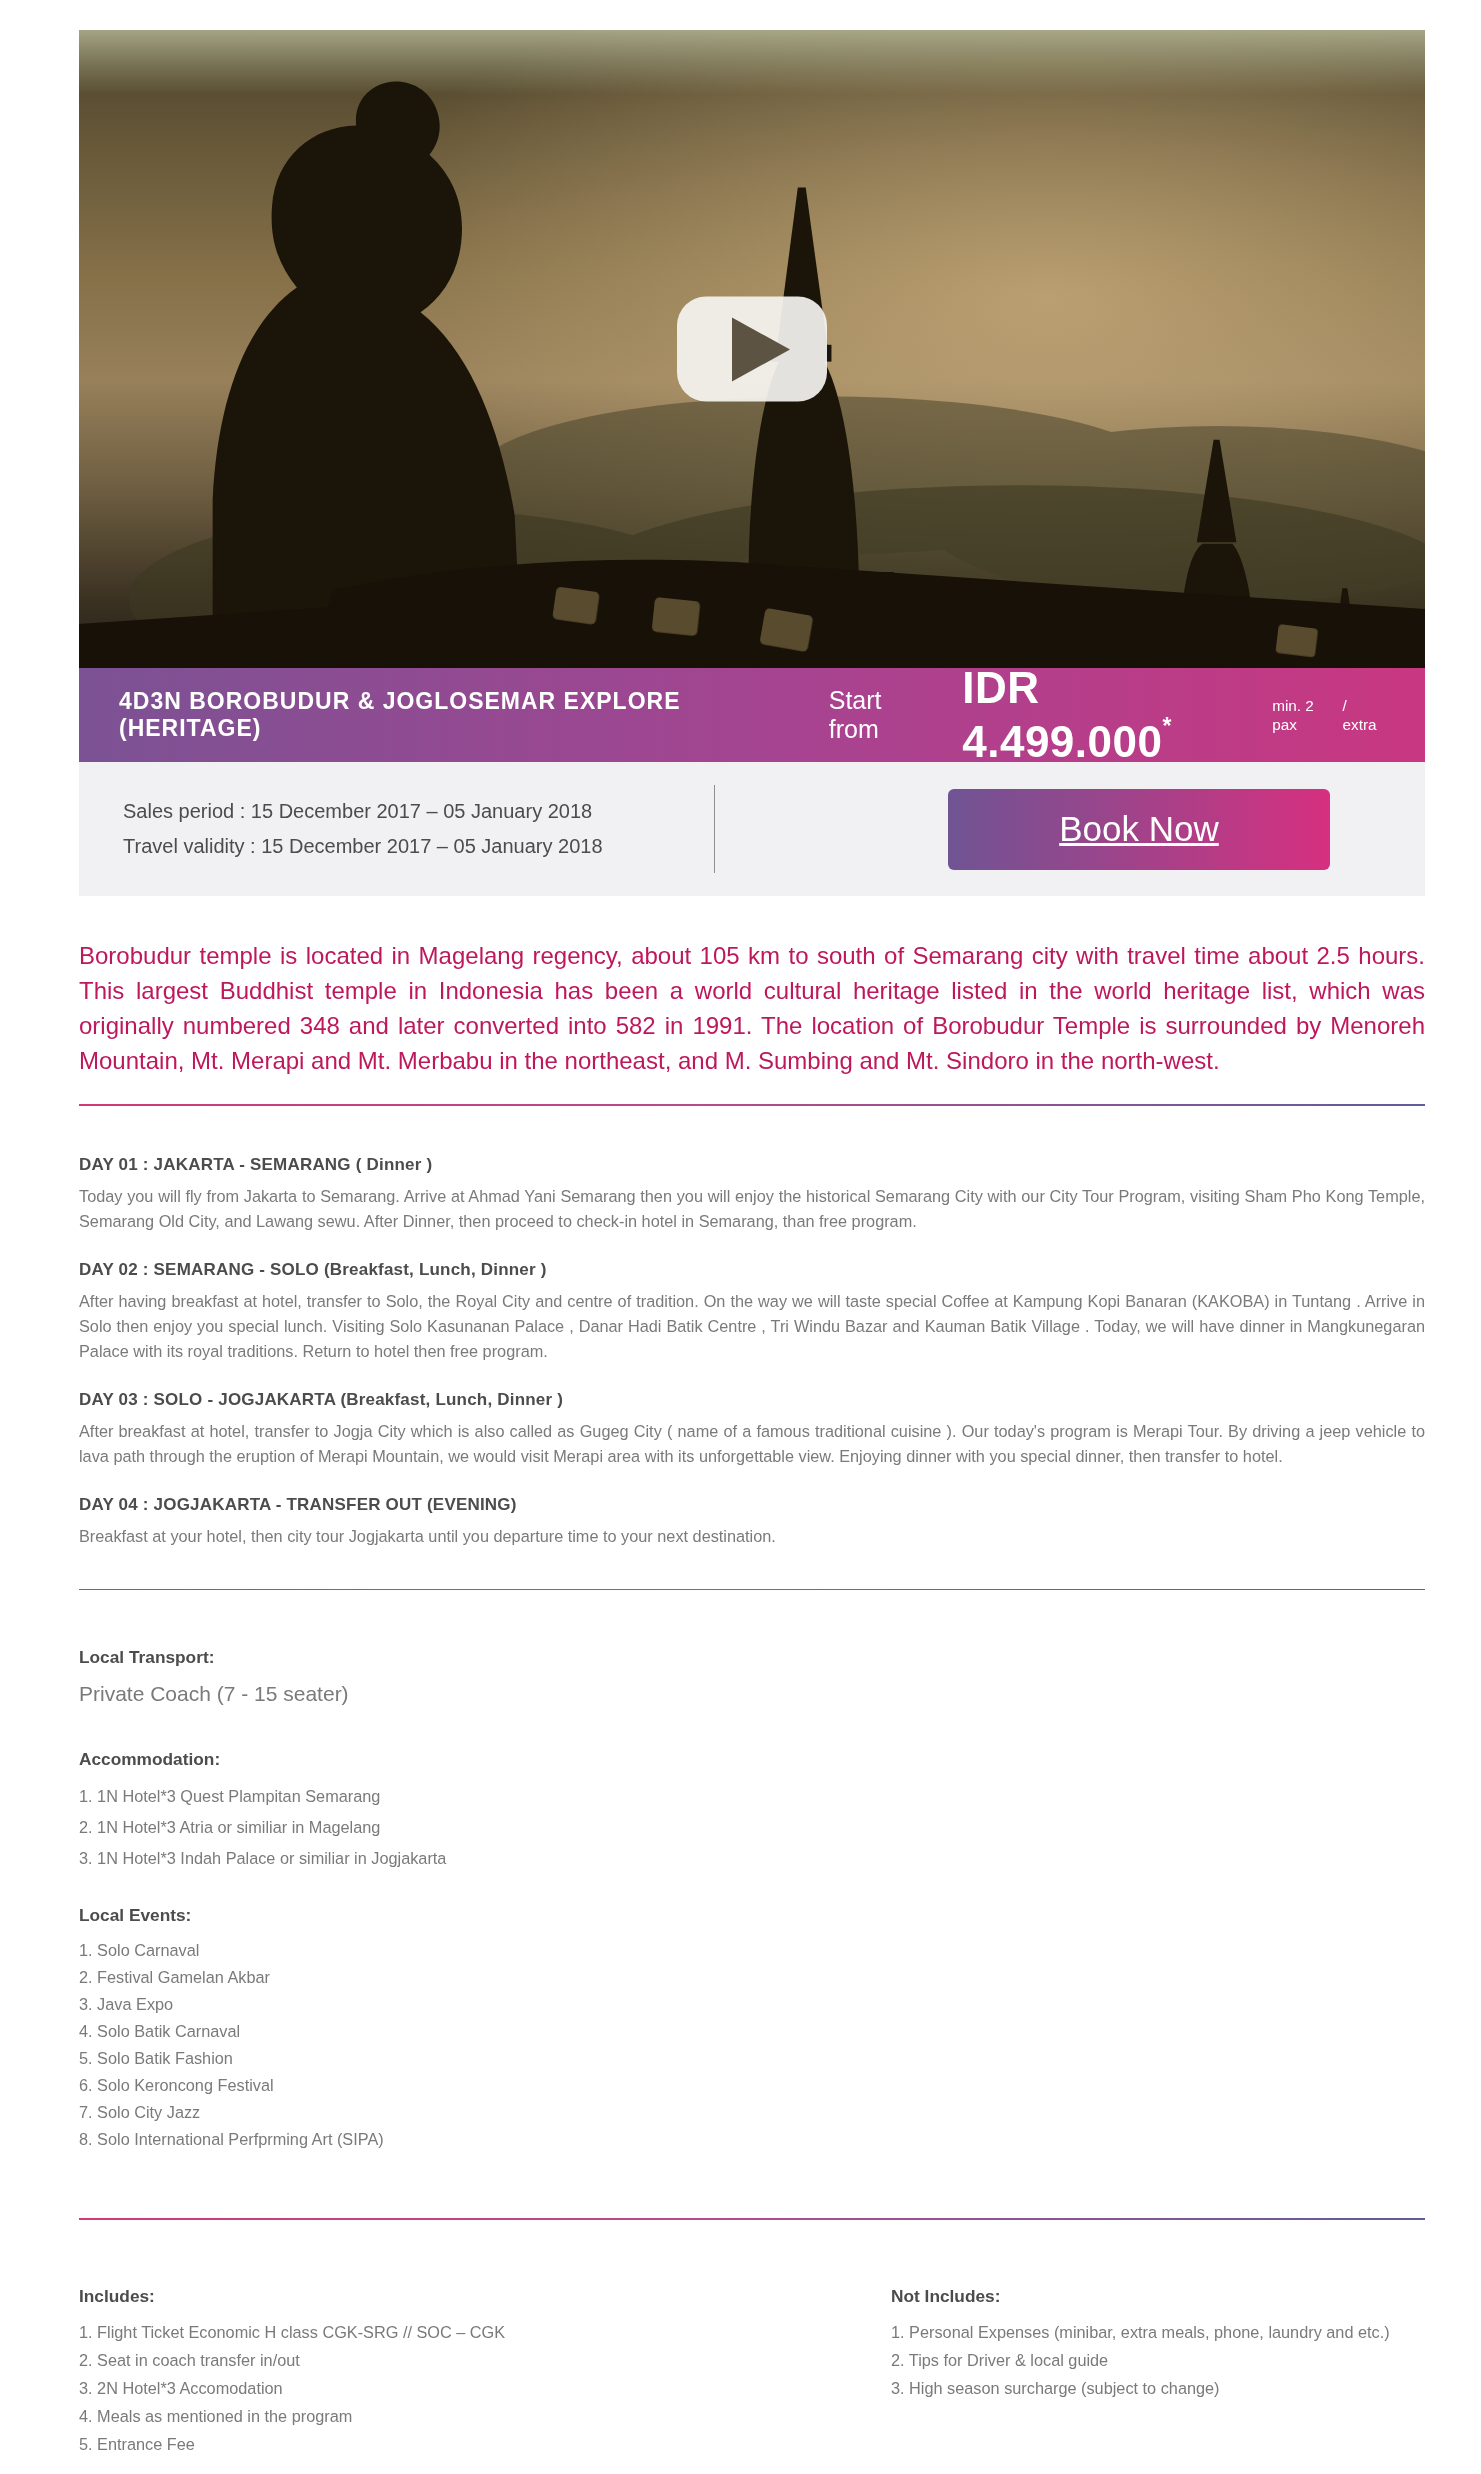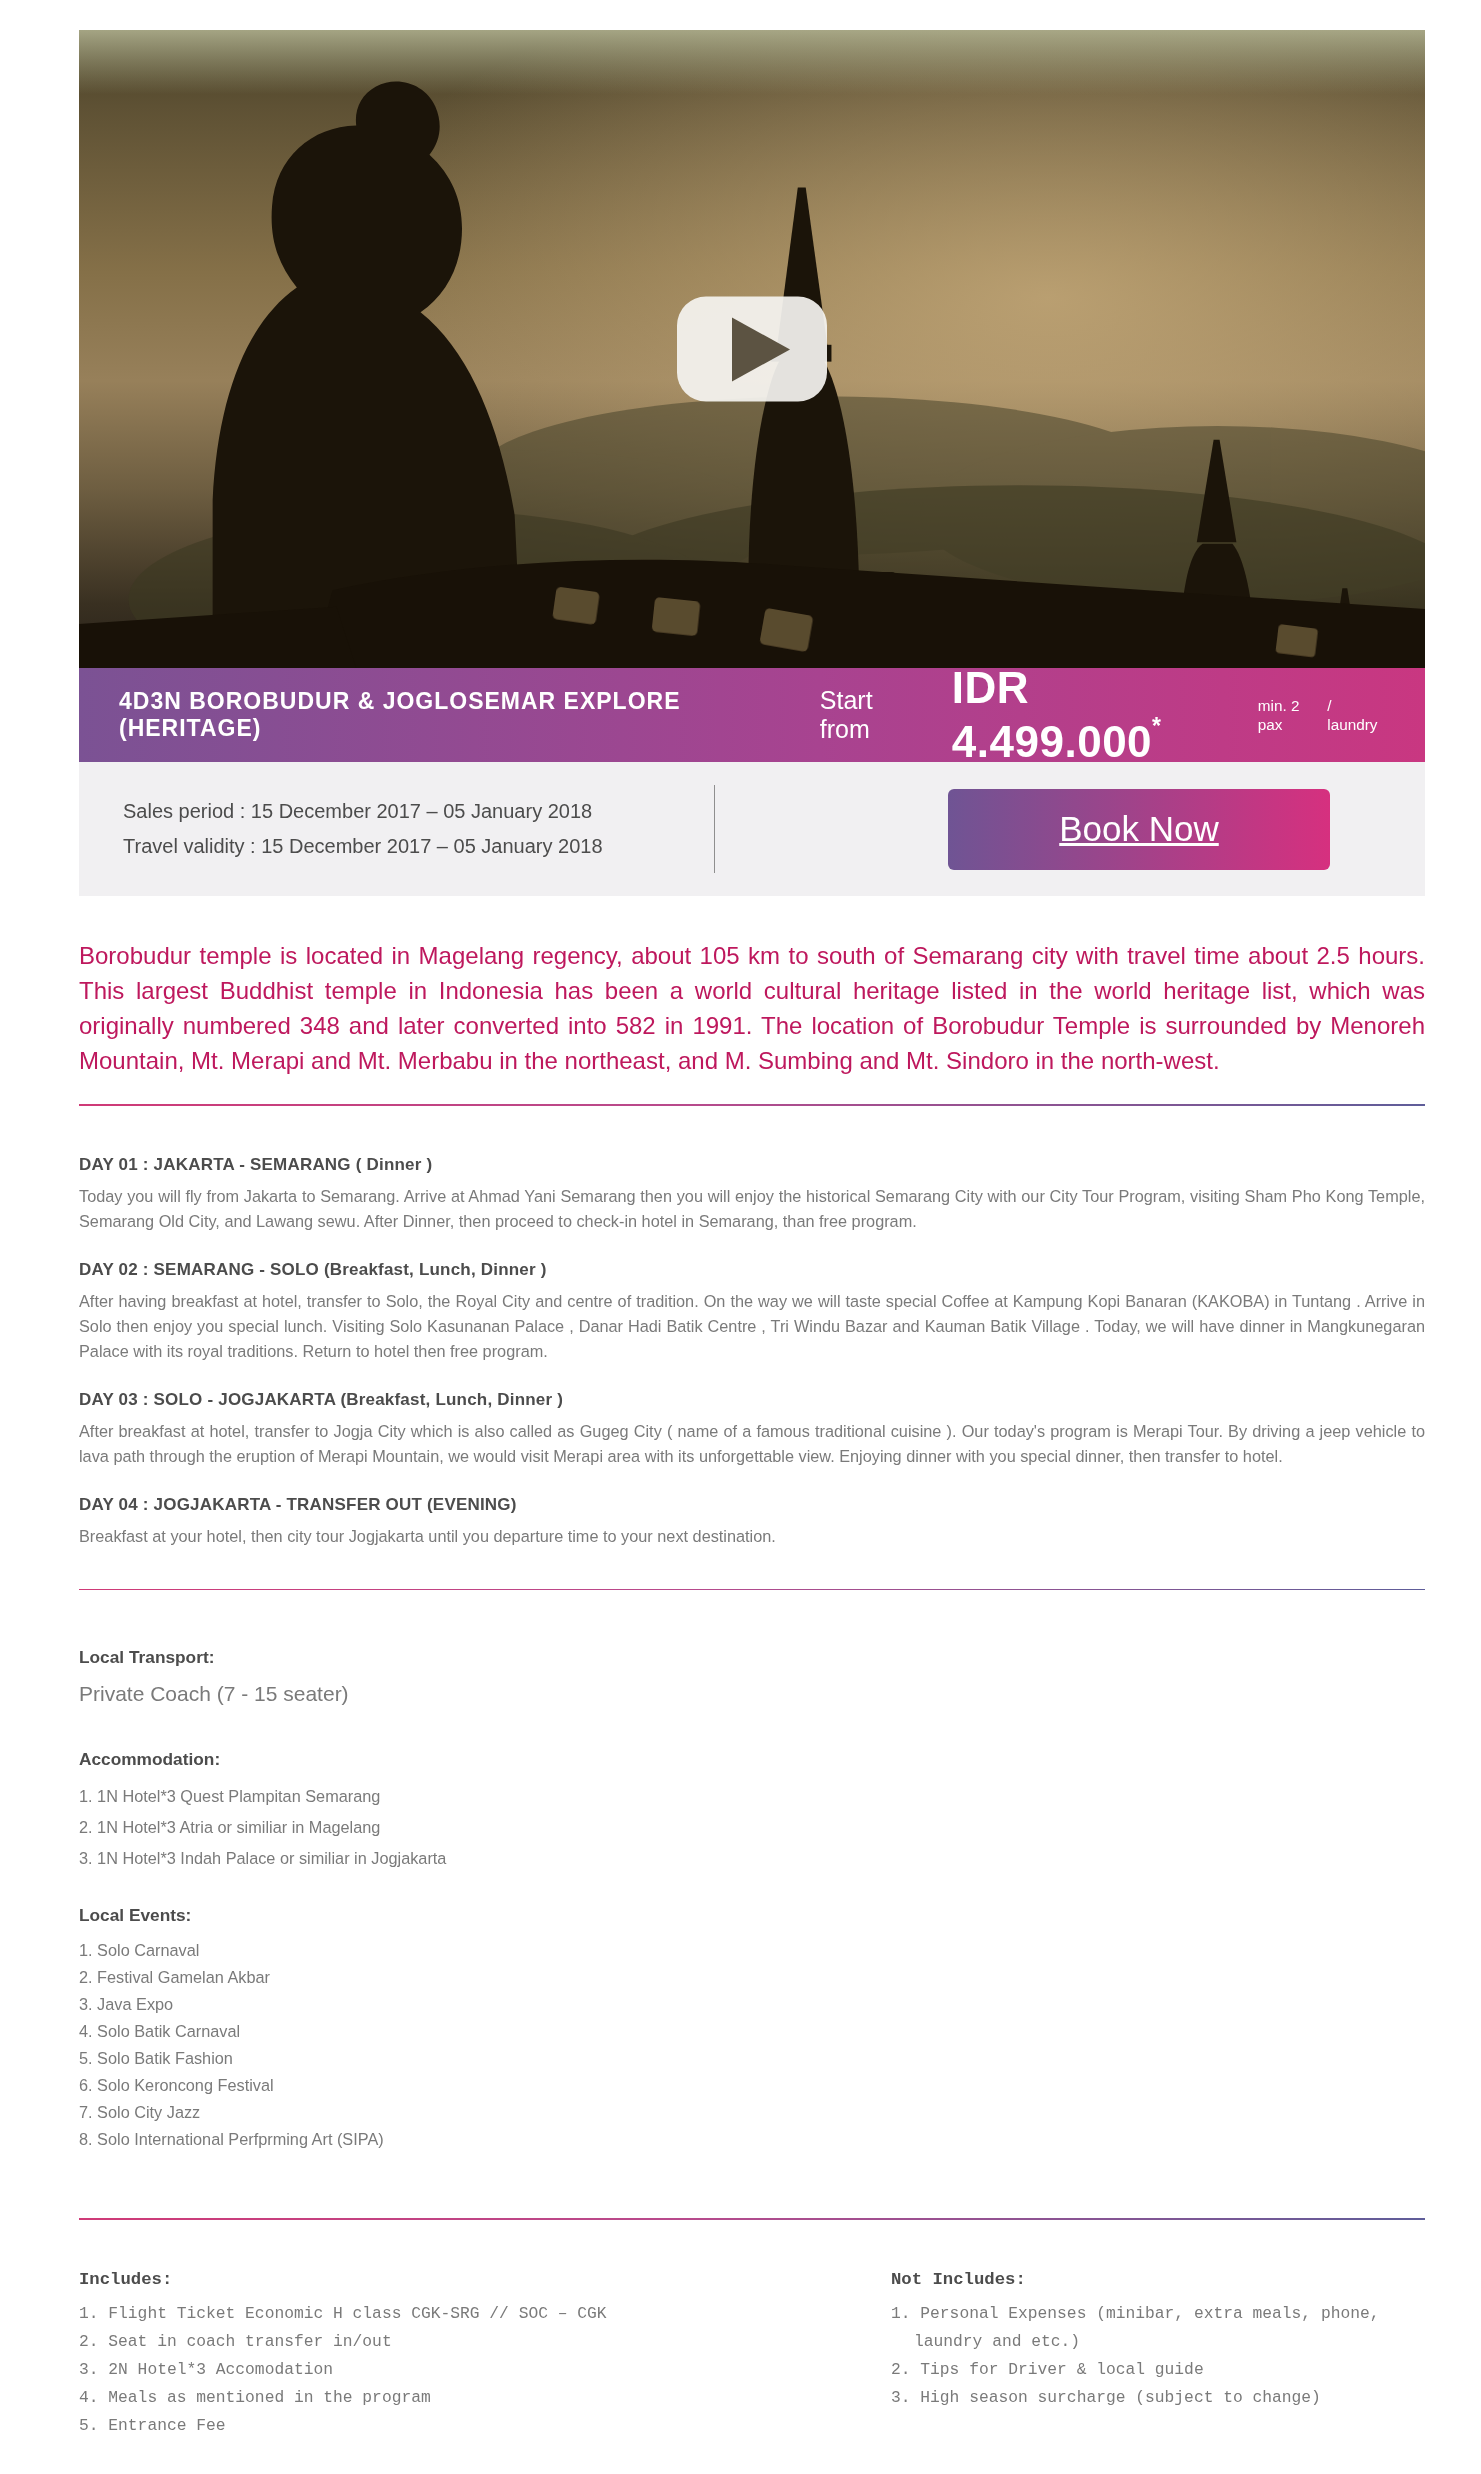--- a/index.html
+++ b/index.html
@@ -82,21 +82,21 @@
   .section-h { margin: 0; font-size: 17.3px; font-weight: 700; color: #4c4c4c; }
   .local-transport { margin-top: 57px; }
   .lt-item { margin: 14px 0 0; font-size: 21px; color: #7a7a7a; }
   .accommodation { margin-top: 43px; }
   .plain-list { margin: 11px 0 0; padding: 0; list-style: none; font-size: 16.3px; color: #7a7a7a; }
   .accommodation .plain-list li { line-height: 31px; }
   .local-events { margin-top: 31px; }
   .local-events .plain-list li { line-height: 27px; }
 
   
-  .includes-grid { margin-top: 50px; display: flex; font-family: Liberation Mono, monospace; }
+  .includes-grid { margin-top: 66px; display: flex; }
   .inc-col { width: 812px; }
   .ninc-col { flex: 1; }
   .includes-grid .plain-list li {
     line-height: 28px; padding-left: 23px; text-indent: -23px;
   }
 </style>
 </head>
 <body>
 
 <div class="page">
@@ -160,21 +160,21 @@
     </div>
   </section>
 
   <section class="title-bar">
     <h1 class="tour-title">4D3N BOROBUDUR &amp; JOGLOSEMAR EXPLORE (HERITAGE)</h1>
     <div class="price-group">
       <span class="start-from">Start from</span>
       <span class="price"><span>IDR 4.499.000</span><span class="asterisk">*</span></span>
       <span class="price-note">
         <span>min. 2 pax</span>
-        <span>/ laundry</span>
+        <span>/ extra</span>
       </span>
     </div>
   </section>
 
   <section class="sales-strip">
     <div class="sales-text">
       <div>Sales period : 15 December 2017 – 05 January 2018</div>
       <div>Travel validity : 15 December 2017 – 05 January 2018</div>
     </div>
     <div class="v-divider"></div>

